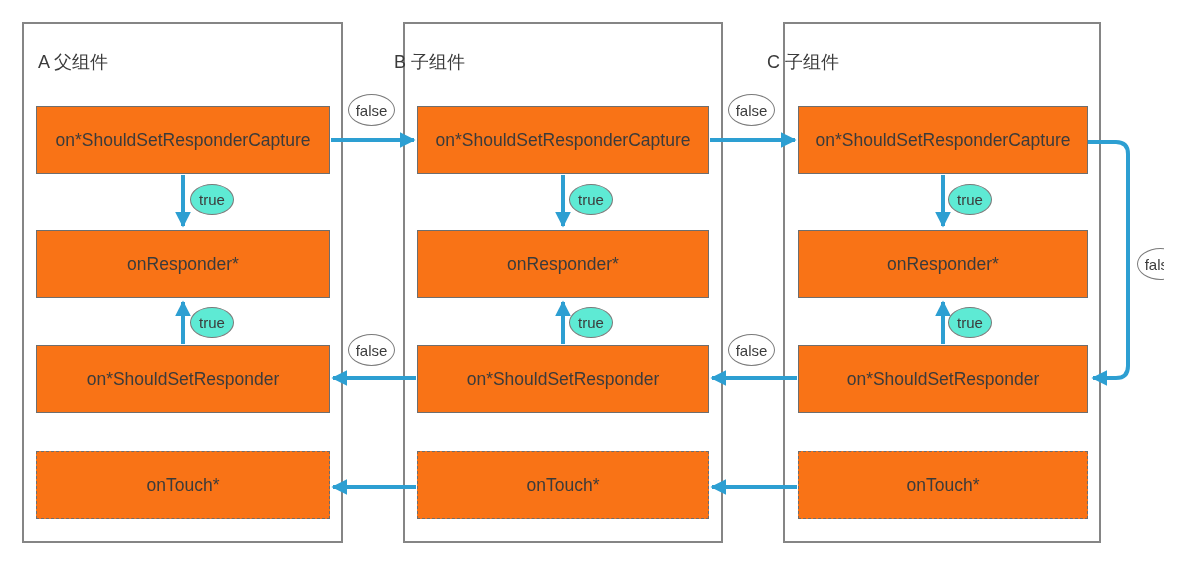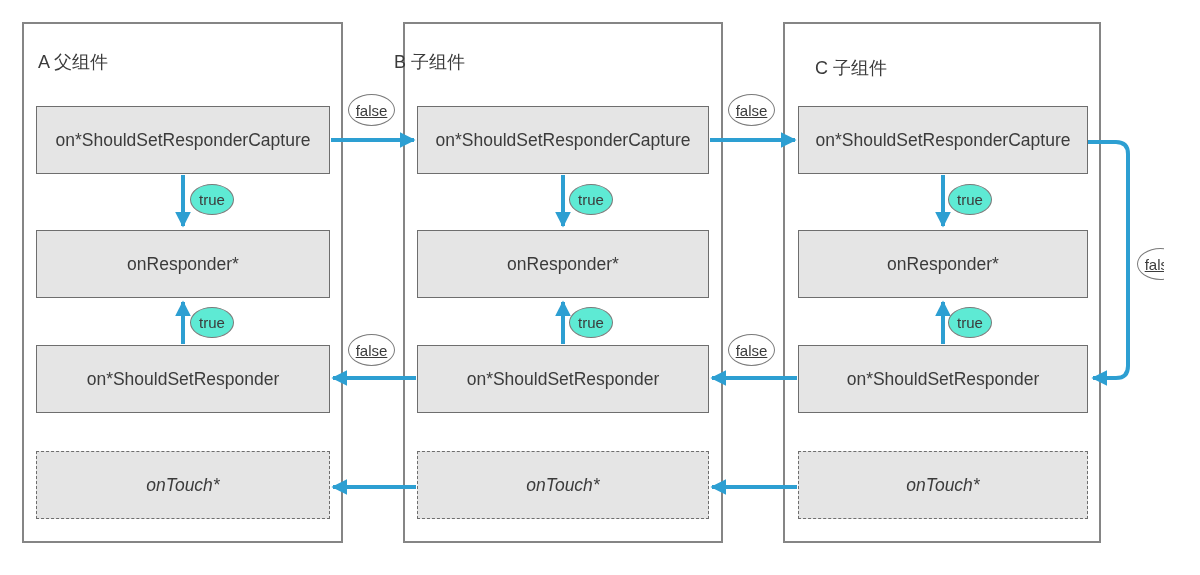--- a/index.html
+++ b/index.html
@@ -21,41 +21,41 @@
   .panel-title{
     position:absolute;
     font-size:18px;
     color:#3b3b3b;
     white-space:nowrap;
   }
   .node{
     position:absolute;
     height:68px;
     border:1.5px solid #6e6e6e;
-    background:#e5e5e5;
+    background:#f97316;
     box-sizing:border-box;
     display:flex;align-items:center;justify-content:center;
     font-size:17.5px;
     color:#3b3b3b;
     text-align:center;
     z-index:2;
   }
-  .node.dashed{border:1.7px dashed #6e6e6e;font-style:italic;}
+  .node.dashed{border:1.7px dashed #6e6e6e;}
   .badge{
     position:absolute;
     border:1.5px solid #7a7a7a;
     border-radius:50%;
     display:flex;align-items:center;justify-content:center;
     font-size:15px;
     color:#3b3b3b;
     z-index:4;
     box-sizing:border-box;
   }
   .badge.true-badge{width:44px;height:31px;background:#5eead4;}
-  .badge.false-badge{width:47px;height:32px;background:#ffffff;text-decoration:underline;}
+  .badge.false-badge{width:47px;height:32px;background:#ffffff;}
   svg.arrows{
     position:absolute;left:0;top:0;
     z-index:3;
     pointer-events:none;
   }
   svg.arrows path{
     stroke:#2d9fd2;
     stroke-width:4;
     fill:none;
   }
@@ -64,21 +64,21 @@
 <body>
 
 <div id="stage">
 
   <div class="panel" style="left:22px;width:321px;"></div>
   <div class="panel" style="left:403px;width:320px;"></div>
   <div class="panel" style="left:783px;width:318px;"></div>
 
   <div class="panel-title" style="left:38px;top:50px;">A 父组件</div>
   <div class="panel-title" style="left:394px;top:50px;">B 子组件</div>
-  <div class="panel-title" style="left:815px;top:50px;margin-top:6px;">C 子组件</div>
+  <div class="panel-title" style="left:767px;top:50px;">C 子组件</div>
 
   <div class="node" style="left:36px;top:106px;width:294px;">on*ShouldSetResponderCapture</div>
   <div class="node" style="left:36px;top:230px;width:294px;">onResponder*</div>
   <div class="node" style="left:36px;top:345px;width:294px;">on*ShouldSetResponder</div>
   <div class="node dashed" style="left:36px;top:451px;width:294px;">onTouch*</div>
 
   <div class="node" style="left:417px;top:106px;width:292px;">on*ShouldSetResponderCapture</div>
   <div class="node" style="left:417px;top:230px;width:292px;">onResponder*</div>
   <div class="node" style="left:417px;top:345px;width:292px;">on*ShouldSetResponder</div>
   <div class="node dashed" style="left:417px;top:451px;width:292px;">onTouch*</div>

